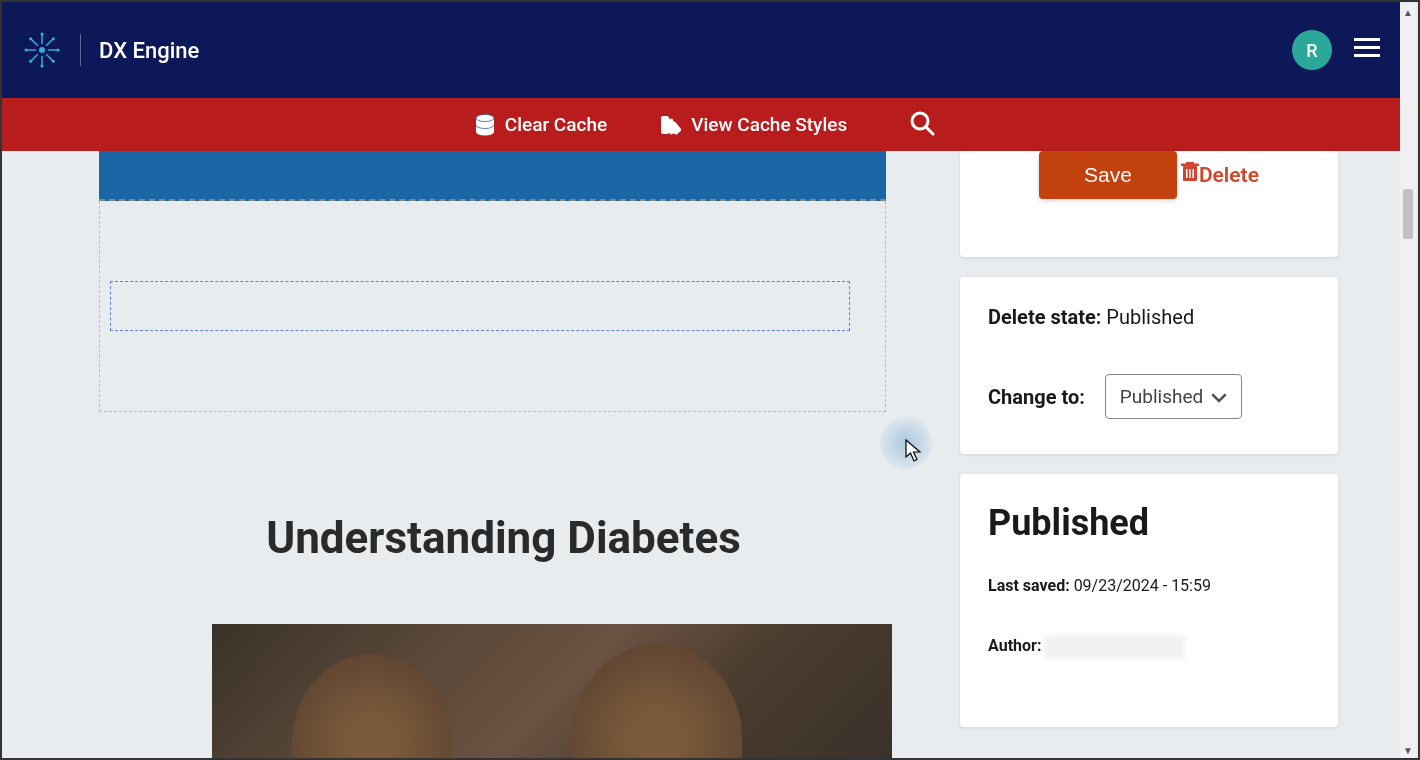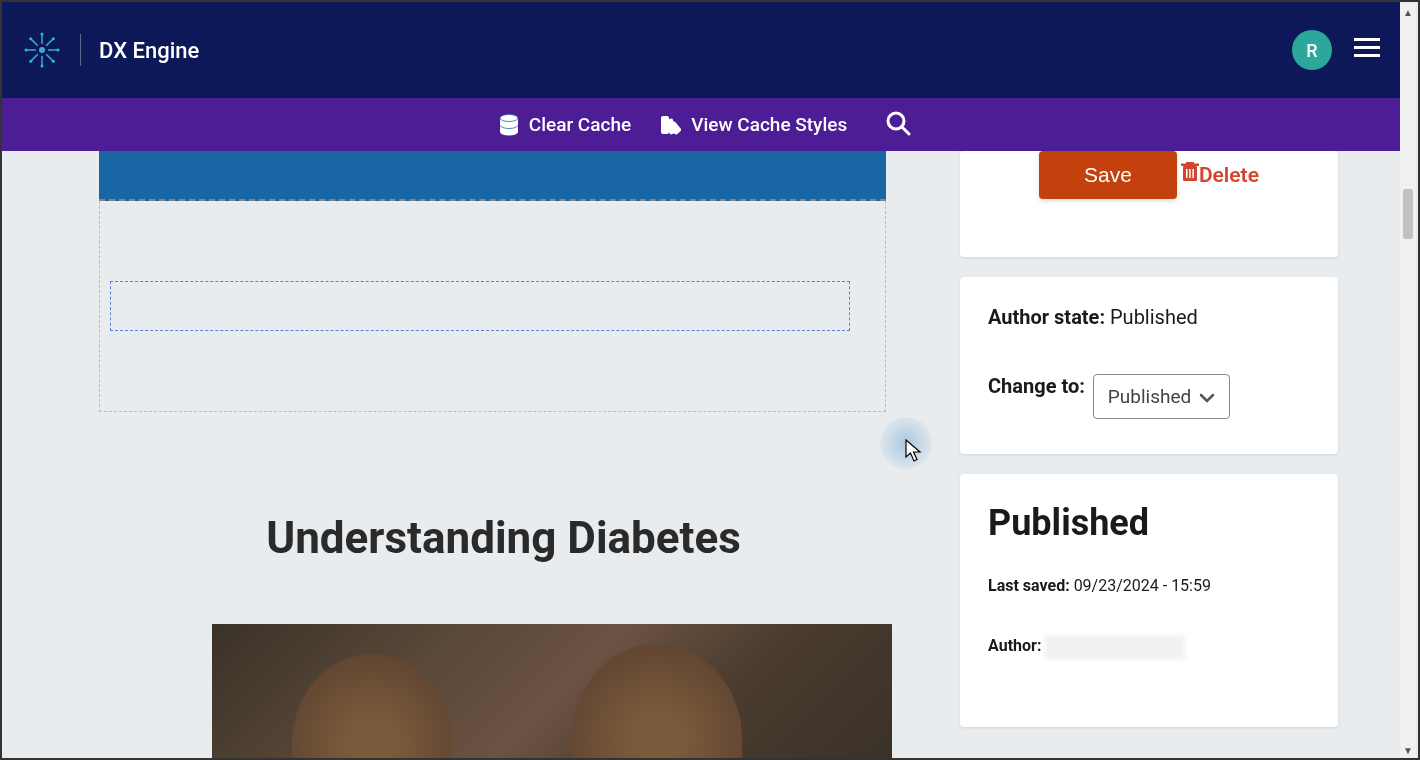--- a/index.html
+++ b/index.html
@@ -98,26 +98,26 @@
       align-items: center;
       justify-content: center;
       font-size: 18px;
       font-weight: 500;
     }
     .hamburger-icon {
       color: white;
       cursor: pointer;
     }
     .toolbar {
-      background: #4c1d95;
+      background: #b91c1c;
       height: 53px;
       display: flex;
       align-items: center;
       justify-content: center;
-      gap: 28px;
+      gap: 52px;
       margin-right: 10px;
     }
     .toolbar-item {
       display: flex;
       align-items: center;
       gap: 10px;
       color: white;
       font-size: 19px;
       font-weight: 500;
       cursor: pointer;
@@ -236,22 +236,22 @@
     .state-row {
       font-size: 20px;
       color: #1a1a1a;
       margin-bottom: 45px;
     }
     .state-label {
       font-weight: 700;
     }
     .change-row {
       display: flex;
-      align-items: flex-start;
-      gap: 8px;
+      align-items: center;
+      gap: 20px;
     }
     .change-label {
       font-size: 20px;
       font-weight: 700;
       color: #1a1a1a;
     }
     .state-select {
       border: 1px solid #888;
       border-radius: 4px;
       padding: 10px 14px;
@@ -416,21 +416,21 @@
             <rect x="8.2" y="7" width="1.5" height="9" fill="white"></rect>
             <rect x="11.4" y="7" width="1.5" height="9" fill="white"></rect>
           </svg>
         </span>
         <span>Delete</span>
       </div>
     </div>
 
     <div class="sidebar-card state-card">
       <div class="state-row">
-        <span class="state-label">Author state:</span>
+        <span class="state-label">Delete state:</span>
         <span>Published</span>
       </div>
       <div class="change-row">
         <span class="change-label">Change to:</span>
         <div class="state-select">
           <span>Published</span>
           <span>
             <svg width="16" height="10" viewBox="0 0 16 10">
               <path d="M2 2 L8 8 L14 2" fill="none" stroke="#555" stroke-width="2.5" stroke-linecap="round"></path>
             </svg>

